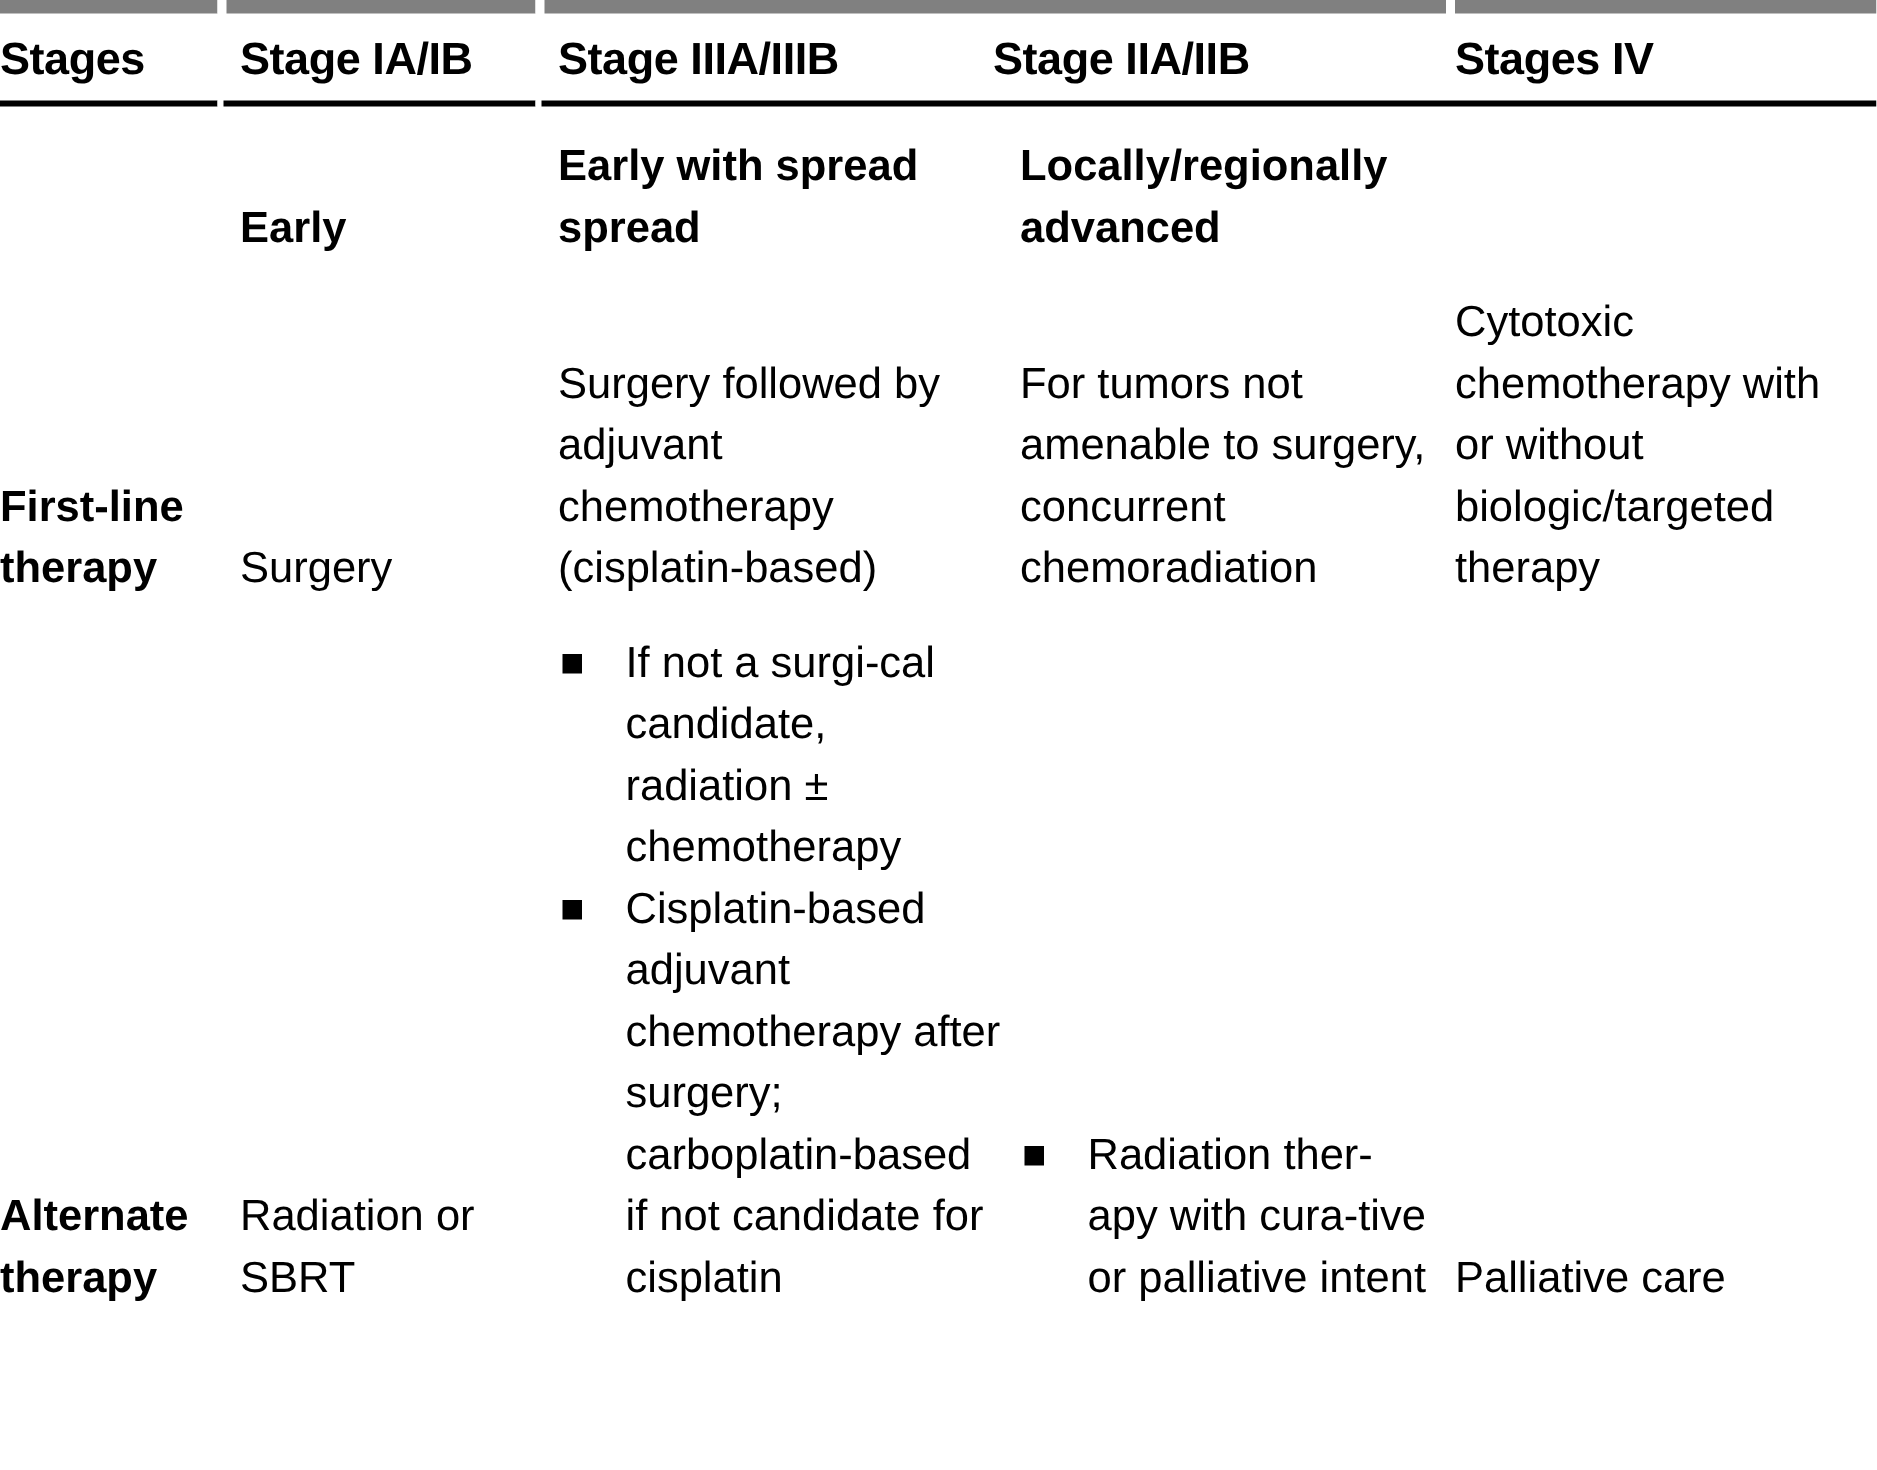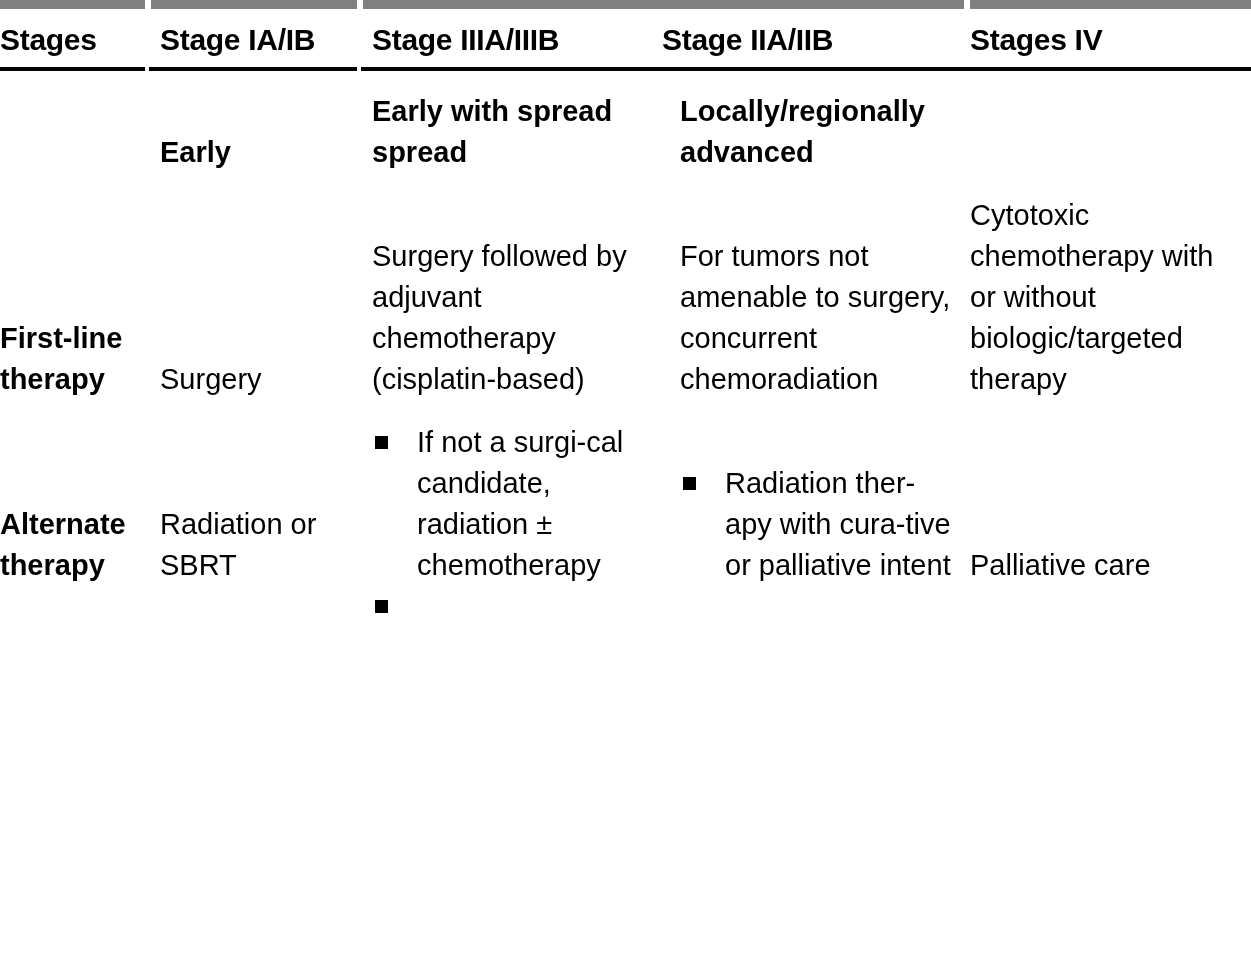--- a/index.html
+++ b/index.html
@@ -156,20 +156,21 @@
     <div class="tcell c1">Radiation or SBRT</div>
 
     <div class="tcell c2">
       <ul class="bullets">
         <li>
           <span class="sq"></span>
           <span>If not a surgi-cal candidate, radiation ± chemotherapy</span>
         </li>
         <li>
           <span class="sq"></span>
+          <span>Cisplatin-based adjuvant chemotherapy after surgery; carboplatin-based if not candidate for cisplatin</span>
         </li>
       </ul>
     </div>
 
     <div class="tcell c3">
       <ul class="bullets">
         <li>
           <span class="sq"></span>
           <span>Radiation ther-apy with cura-tive or palliative intent</span>
         </li>

